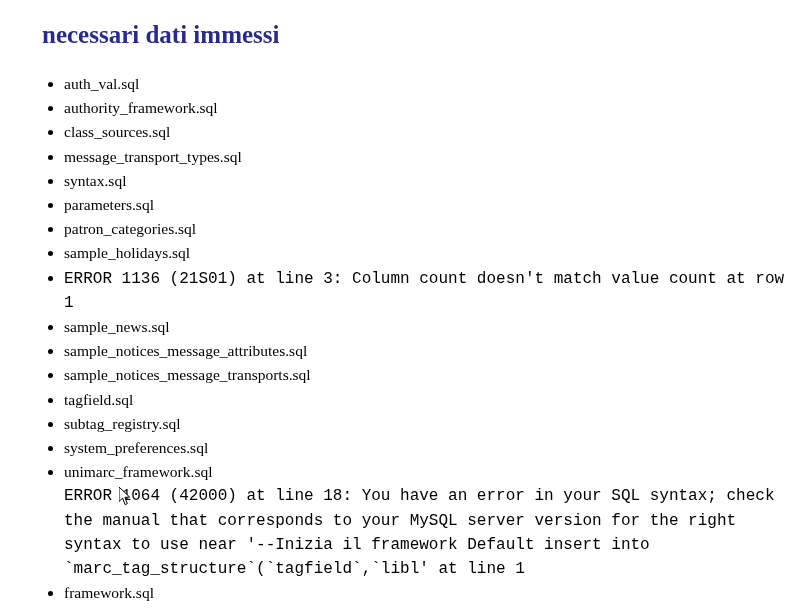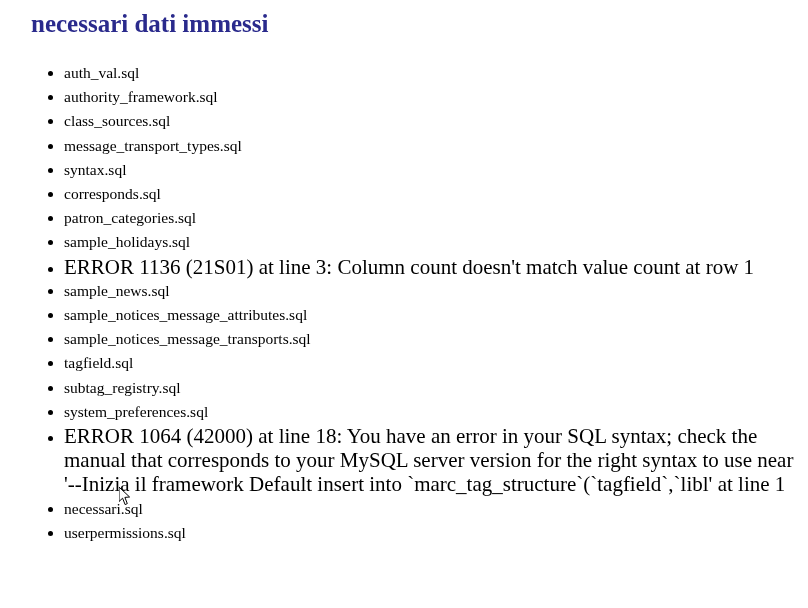--- a/index.html
+++ b/index.html
@@ -18,21 +18,21 @@
   .page {
     padding: 0 12px;
     box-sizing: border-box;
     width: 808px;
   }
   .page-title {
     color: #2a2a8c;
     font-family: "Liberation Serif", serif;
     font-size: 25px;
     font-weight: bold;
-    margin: 1px;
+    margin: 12px;
     padding: 8px 0 0 18px;
     line-height: 1.2;
   }
   ul.file-list {
     list-style-type: disc;
     margin: 22px 0 0 0;
     padding-left: 52px;
   }
   ul.file-list > li {
     font-size: 15.5px;
@@ -42,22 +42,22 @@
   }
   ul.file-list > li::marker {
     font-size: 15.5px;
   }
   .fname {
     font-family: "Liberation Serif", serif;
     font-size: 15.5px;
   }
   .err {
     display: block;
-    font-family: Liberation Serif, serif;
-    font-size: 21px;
+    font-family: Liberation Mono, monospace;
+    font-size: 16px;
     line-height: 24.2px;
   }
   .cursor {
     position: absolute;
     left: 119px;
     top: 487px;
     width: 12px;
     height: 19px;
     pointer-events: none;
   }
@@ -66,35 +66,36 @@
 <body>
 
 <div class="page">
   <h1 class="page-title">necessari dati immessi</h1>
   <ul class="file-list">
     <li><span class="fname">auth_val.sql</span></li>
     <li><span class="fname">authority_framework.sql</span></li>
     <li><span class="fname">class_sources.sql</span></li>
     <li><span class="fname">message_transport_types.sql</span></li>
     <li><span class="fname">syntax.sql</span></li>
-    <li><span class="fname">corresponds.sql</span></li>
+    <li><span class="fname">parameters.sql</span></li>
     <li><span class="fname">patron_categories.sql</span></li>
     <li><span class="fname">sample_holidays.sql</span></li>
     <li>
       <span class="err">ERROR 1136 (21S01) at line 3: Column count doesn't match value count at row 1</span>
     </li>
     <li><span class="fname">sample_news.sql</span></li>
     <li><span class="fname">sample_notices_message_attributes.sql</span></li>
     <li><span class="fname">sample_notices_message_transports.sql</span></li>
     <li><span class="fname">tagfield.sql</span></li>
     <li><span class="fname">subtag_registry.sql</span></li>
     <li><span class="fname">system_preferences.sql</span></li>
     <li>
+      <span class="fname">unimarc_framework.sql</span>
       <span class="err">ERROR 1064 (42000) at line 18: You have an error in your SQL syntax; check the manual that corresponds to your MySQL server version for the right syntax to use near '--Inizia il framework Default insert into `marc_tag_structure`(`tagfield`,`libl' at line 1</span>
     </li>
-    <li><span class="fname">necessari.sql</span></li>
+    <li><span class="fname">framework.sql</span></li>
     <li><span class="fname">userpermissions.sql</span></li>
   </ul>
 </div>
 
 <svg class="cursor" viewBox="0 0 12 19" width="12" height="19">
   <polygon points="0,0 0,14.5 3.6,11.2 6.1,17.6 8.3,16.6 5.9,10.4 10.6,10.0" fill="#ffffff" stroke="#000000" stroke-width="1"></polygon>
 </svg>
 
 </body></html>

